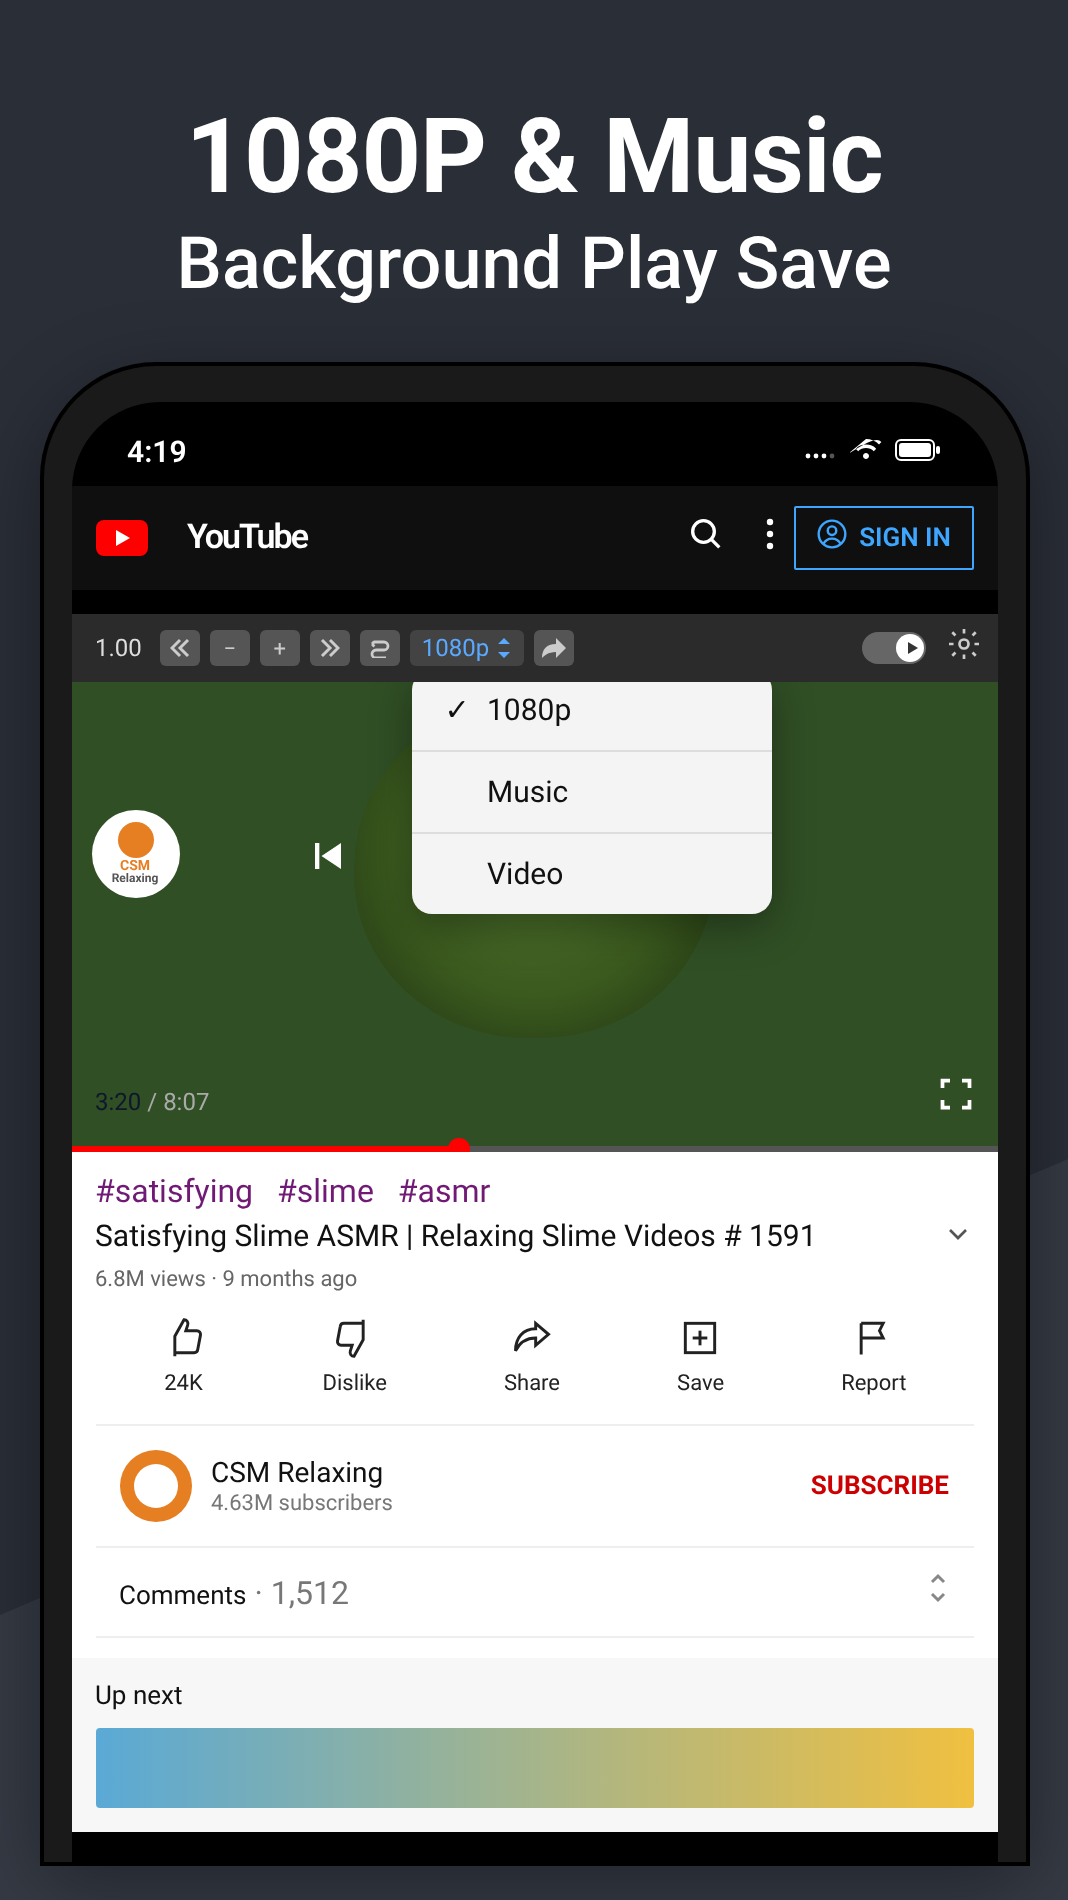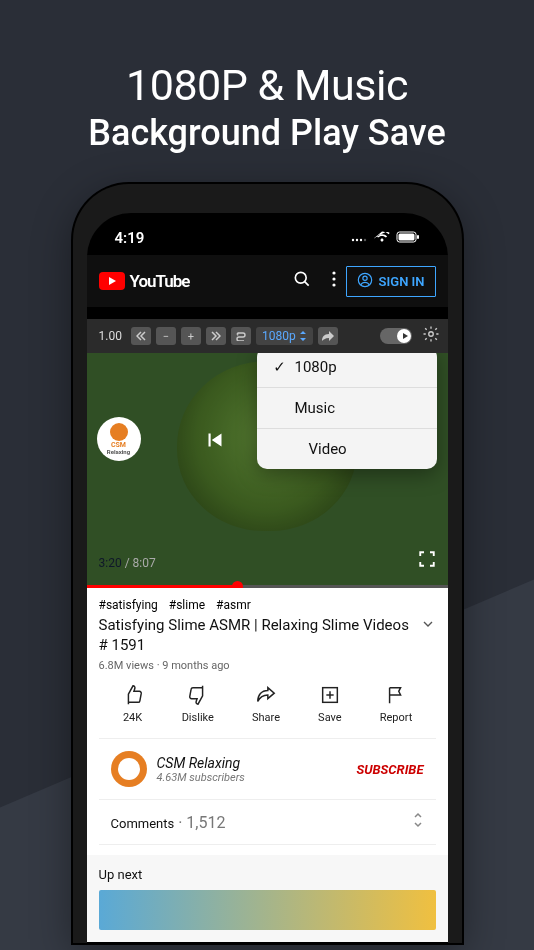--- a/index.html
+++ b/index.html
@@ -1,66 +1,66 @@
 <!DOCTYPE html>
 <html><head>
 <meta charset="utf-8">
 <style>
 * { margin: 0; padding: 0; box-sizing: border-box; font-family: -apple-system, BlinkMacSystemFont, "Segoe UI", Roboto, Arial, sans-serif; }
 body { width: 534px; height: 950px; background: #2a2e37; overflow: hidden; position: relative; }
 .bg-angle { position: absolute; right: 0; bottom: 0; width: 100%; height: 60%; background: #353a44; clip-path: polygon(100% 35%, 100% 100%, 0 100%, 0 75%); }
 .promo-title { position: relative; z-index: 2; text-align: center; padding: 48px 20px 30px; color: #fff; }
-.promo-title .line1 { font-size: 43px; font-weight: 400; letter-spacing: -0.5px; margin-top: 12px; }
+.promo-title .line1 { font-size: 52px; font-weight: 700; letter-spacing: -0.5px; }
 .promo-title .line2 { font-size: 36px; font-weight: 500; margin-top: 2px; }
-.phone-frame { position: relative; z-index: 2; width: 389px; margin: 0 auto; background: #1a1a1a; border-radius: 56px 56px 0 0; padding: 29px 14px 0 14px; box-shadow: 0 0 0 2px #000, 0 10px 40px rgba(0,0,0,0.4); }
+.phone-frame { position: relative; z-index: 2; width: 491px; margin: 0 auto; background: #1a1a1a; border-radius: 56px 56px 0 0; padding: 18px 14px 0 14px; box-shadow: 0 0 0 2px #000, 0 10px 40px rgba(0,0,0,0.4); }
 .phone-inner { background: #000; border-radius: 44px 44px 0 0; overflow: hidden; height: 730px; }
 .status-bar { display: flex; justify-content: space-between; align-items: center; padding: 16px 28px 8px; color: #fff; font-size: 15px; font-weight: 600; }
 .status-right { display: flex; align-items: center; gap: 6px; }
 .yt-header { display: flex; align-items: center; padding: 8px 12px; background: #0f0f0f; }
 .yt-logo { display: flex; align-items: center; gap: 2px; }
 .yt-play { width: 26px; height: 18px; background: #ff0000; border-radius: 4px; display: flex; align-items: center; justify-content: center; }
 .yt-play::after { content: ""; border-left: 7px solid #fff; border-top: 4px solid transparent; border-bottom: 4px solid transparent; margin-left: 1px; }
-.yt-text { color: #fff; font-size: 17px; font-weight: 600; letter-spacing: -1px; margin-left: 3px; }
+.yt-text { color: #fff; font-size: 17px; font-weight: 600; letter-spacing: -1px; margin-left: 18px; }
 .yt-spacer { flex: 1; }
 .yt-icon { color: #fff; padding: 6px 10px; }
 .signin-btn { border: 1px solid #3ea6ff; color: #3ea6ff; padding: 5px 10px; font-size: 13px; font-weight: 600; display: flex; align-items: center; gap: 6px; border-radius: 1px; }
 .toolbar { display: flex; align-items: center; gap: 5px; padding: 6px 8px; background: rgba(50,50,50,0.85); position: relative; margin-top: 12px; }
 .toolbar-speed { color: #ddd; font-size: 12px; padding: 0 4px; }
 .tb-btn { width: 20px; height: 18px; background: #555; border-radius: 3px; color: #ccc; display: flex; align-items: center; justify-content: center; font-size: 11px; }
 .quality-chip { background: rgba(70,70,70,0.9); border-radius: 3px; padding: 2px 6px; color: #5aa9ff; font-size: 12px; display: flex; align-items: center; gap: 3px; }
 .toolbar-right { margin-left: auto; display: flex; align-items: center; gap: 10px; }
 .toggle { width: 32px; height: 16px; background: #666; border-radius: 10px; position: relative; }
 .toggle::after { content: ""; position: absolute; right: 1px; top: 1px; width: 14px; height: 14px; background: #fff; border-radius: 50%; }
 .toggle::before { content: ""; position: absolute; right: 4px; top: 5px; border-left: 5px solid #333; border-top: 3px solid transparent; border-bottom: 3px solid transparent; z-index: 1; }
 .video-area { position: relative; background: #4a7a3a; height: 235px; overflow: hidden; }
 .video-overlay-dim { position: absolute; inset: 0; background: rgba(0,0,0,0.35); }
 .channel-badge { position: absolute; left: 10px; top: 64px; width: 44px; height: 44px; background: #fff; border-radius: 50%; display: flex; flex-direction: column; align-items: center; justify-content: center; font-size: 7px; font-weight: 700; color: #e67e22; line-height: 1; }
 .channel-badge-dot { width: 18px; height: 18px; background: #e67e22; border-radius: 50%; margin-bottom: 1px; }
 .play-prev { position: absolute; left: 115px; top: 74px; color: #fff; }
 .popover { position: absolute; top: -6px; left: 170px; width: 180px; background: #f4f4f4; border-radius: 10px; box-shadow: 0 6px 20px rgba(0,0,0,0.35); z-index: 5; overflow: hidden; }
 .popover-item { padding: 11px 16px; font-size: 15px; color: #111; display: flex; align-items: center; gap: 8px; border-bottom: 1px solid #ddd; }
-.popover-item:last-child { border-bottom: none; margin-left: 14px; }
+.popover-item:last-child { border-bottom: none; }
 .popover-check { width: 14px; display: inline-flex; justify-content: center; }
 .video-time { position: absolute; bottom: 18px; left: 12px; color: #fff; font-size: 12px; }
 .video-time .cur { color: #0f172a; }
 .video-time .dur { color: #aaa; }
 .fullscreen-btn { position: absolute; bottom: 16px; right: 12px; color: #fff; }
 .progress { position: absolute; bottom: 0; left: 0; right: 0; height: 3px; background: #555; }
 .progress-fill { height: 100%; width: 42%; background: #ff0000; position: relative; }
 .progress-fill::after { content: ""; position: absolute; right: -5px; top: -4px; width: 11px; height: 11px; background: #ff0000; border-radius: 50%; }
 .meta { background: #fff; padding: 10px 12px; }
-.hashtags { color: #000000; font-size: 12px; }
+.hashtags { color: #701a75; font-size: 16px; }
 .hashtags span { margin-right: 8px; }
 .title-row { display: flex; align-items: flex-start; gap: 8px; margin-top: 4px; }
 .vid-title { font-size: 15px; color: #111; line-height: 1.3; flex: 1; }
 .stats { color: #666; font-size: 11px; margin-top: 4px; }
 .actions { display: flex; justify-content: space-around; padding: 12px 4px 14px; border-bottom: 1px solid #eee; }
 .action { display: flex; flex-direction: column; align-items: center; gap: 5px; font-size: 11px; color: #222; }
 .action svg { width: 22px; height: 22px; }
-.channel-row { display: flex; align-items: center; padding: 12px; border-bottom: 1px solid #eee; font-style: italic; }
+.channel-row { display: flex; align-items: center; padding: 12px; border-bottom: 1px solid #eee; }
 .ch-avatar { width: 36px; height: 36px; border-radius: 50%; background: #e67e22; display: flex; align-items: center; justify-content: center; margin-right: 10px; }
 .ch-avatar-inner { width: 22px; height: 22px; background: #fff; border-radius: 50%; }
 .ch-info { flex: 1; }
 .ch-name { font-size: 14px; color: #111; }
 .ch-subs { font-size: 11px; color: #777; }
 .subscribe { color: #cc0000; font-size: 13px; font-weight: 700; }
 .comments-row { display: flex; align-items: center; justify-content: space-between; padding: 12px; border-bottom: 1px solid #eee; }
 .comments-label { font-size: 13px; color: #111; }
 .comments-count { color: #777; }
 .upnext { padding: 12px; font-size: 13px; color: #111; background: #f7f7f7; }

